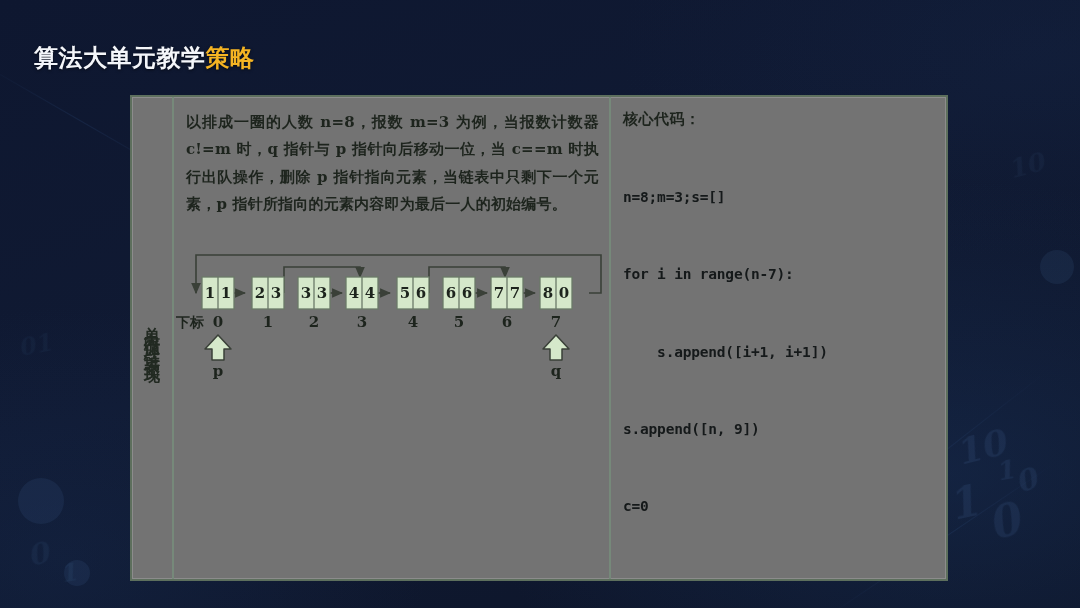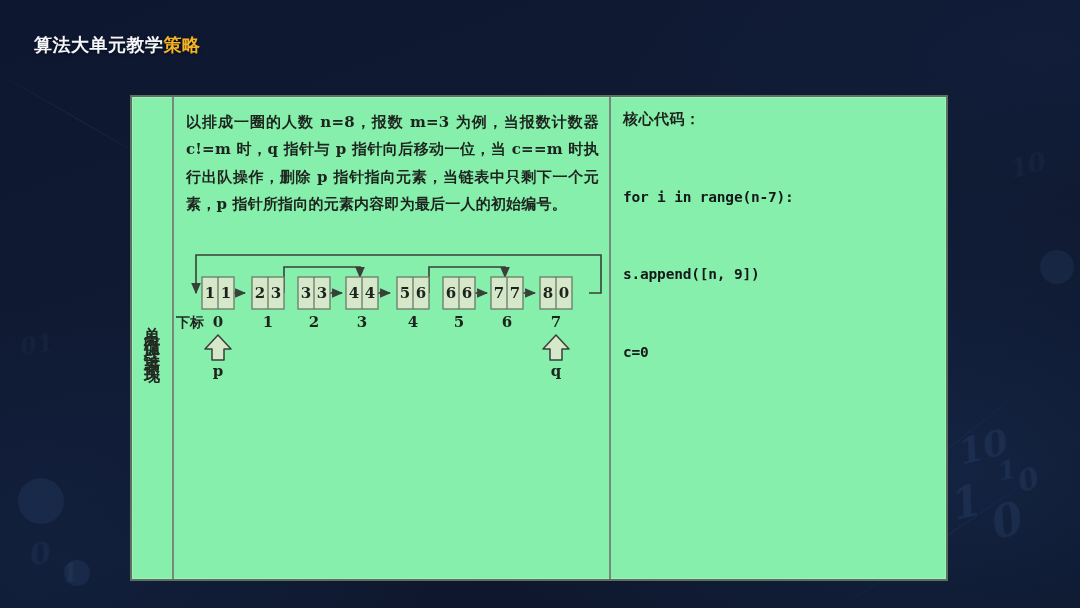--- a/index.html
+++ b/index.html
@@ -48,41 +48,41 @@
     position: absolute;
     border-radius: 50%;
     background: rgba(90,140,200,0.10);
     z-index: 1;
   }
 
   
   #slide-title {
     position: absolute;
     left: 34px;
-    top: 36px;
+    top: 45px;
     z-index: 5;
-    font-size: 18px;
+    font-size: 24px;
     font-weight: 700;
     letter-spacing: 0.5px;
     line-height: 1.1;
     white-space: nowrap;
     text-shadow: 0 1px 3px rgba(0,0,0,0.55);
   }
   #slide-title .t-main { color: #f4f6fa; }
   #slide-title .t-accent { color: #f5b423; }
 
   
   #content-table {
     position: absolute;
     left: 130px;
     top: 95px;
     width: 818px;
     height: 486px;
     z-index: 5;
-    background: #86efac;
+    background: #737373;
     border: 2px solid #5d6f5d;
     box-shadow: 0 0 0 1px rgba(255,255,255,0.18) inset;
     display: flex;
     overflow: hidden;
   }
 
   
   #vertical-label-cell {
     width: 42px;
     flex: 0 0 42px;
@@ -297,21 +297,23 @@
           <path d="M 382 86 L 395 100 L 388 100 L 388 111 L 376 111 L 376 100 L 369 100 Z" fill="#d5e8ca" stroke="#3a4038" stroke-width="1.5" stroke-linejoin="round"></path>
         </g>
         <text x="382" y="127" text-anchor="middle" font-family="DejaVu Serif, Liberation Serif, serif" font-size="15" font-weight="700" fill="#1d241d">q</text>
       </svg>
     </div>
   </div>
 
   <div id="code-cell">
     <div id="code-title">核心代码：</div>
     <div id="code-lines">
+      <div class="code-line">n=8;m=3;s=[]</div>
       <div class="code-line">for i in range(n-7):</div>
+      <div class="code-line">    s.append([i+1, i+1])</div>
       <div class="code-line">s.append([n, 9])</div>
       <div class="code-line">c=0</div>
       
       
       
       
       
       
       
       

